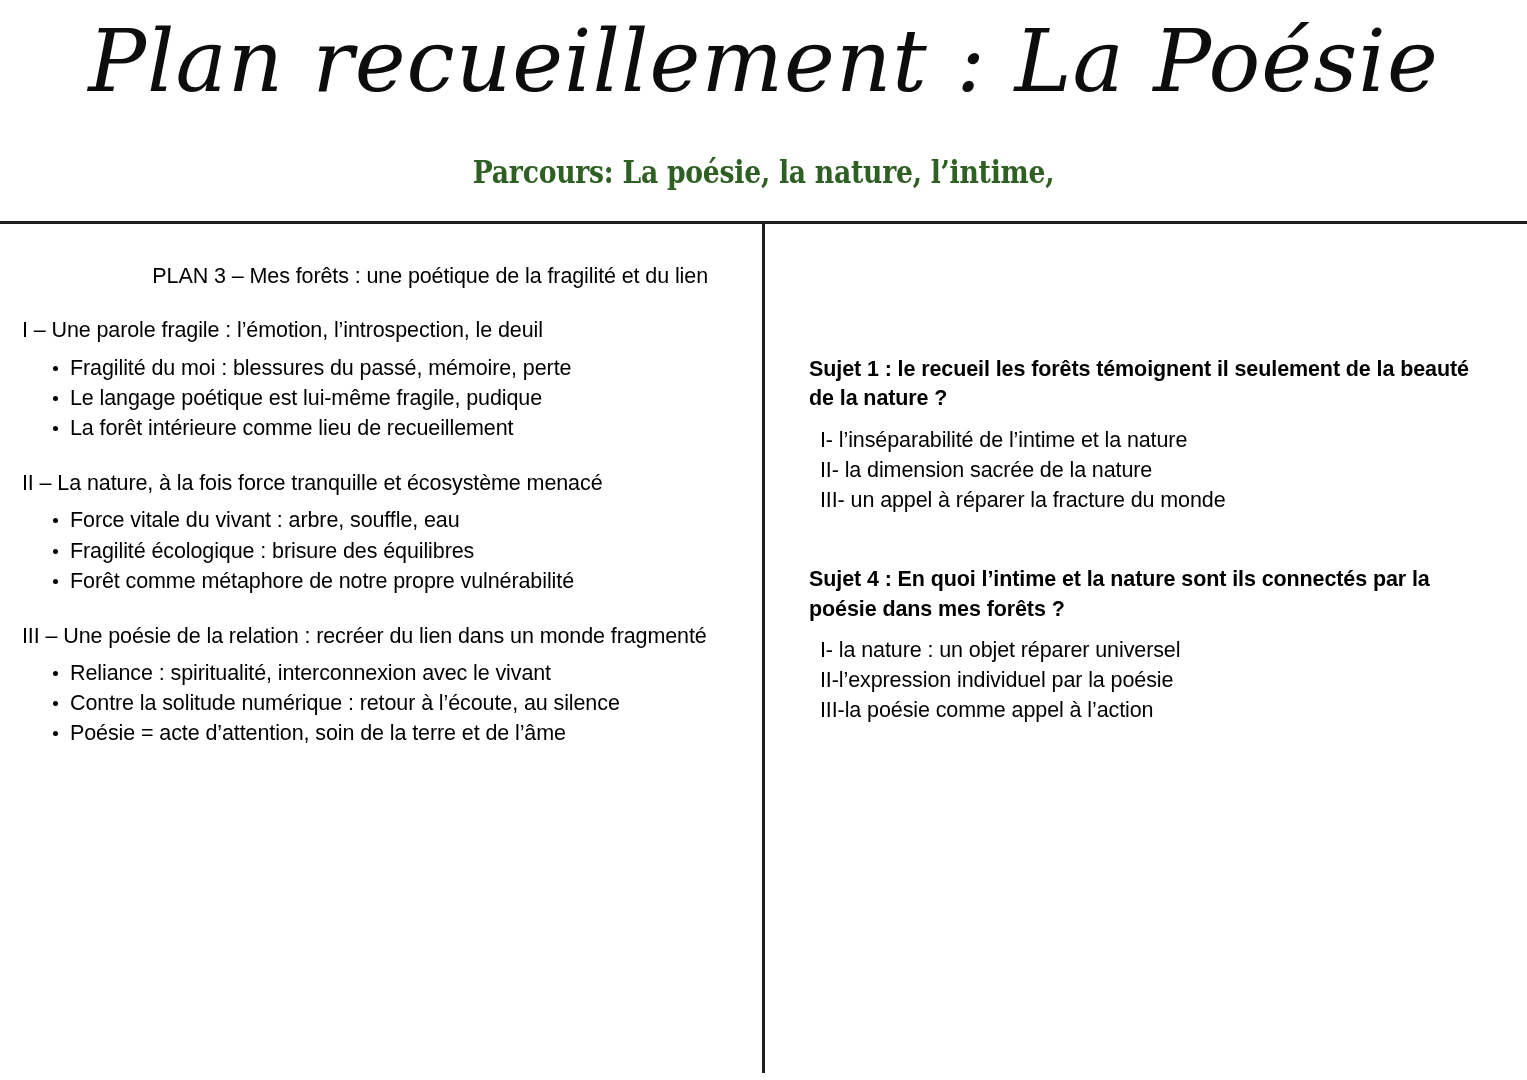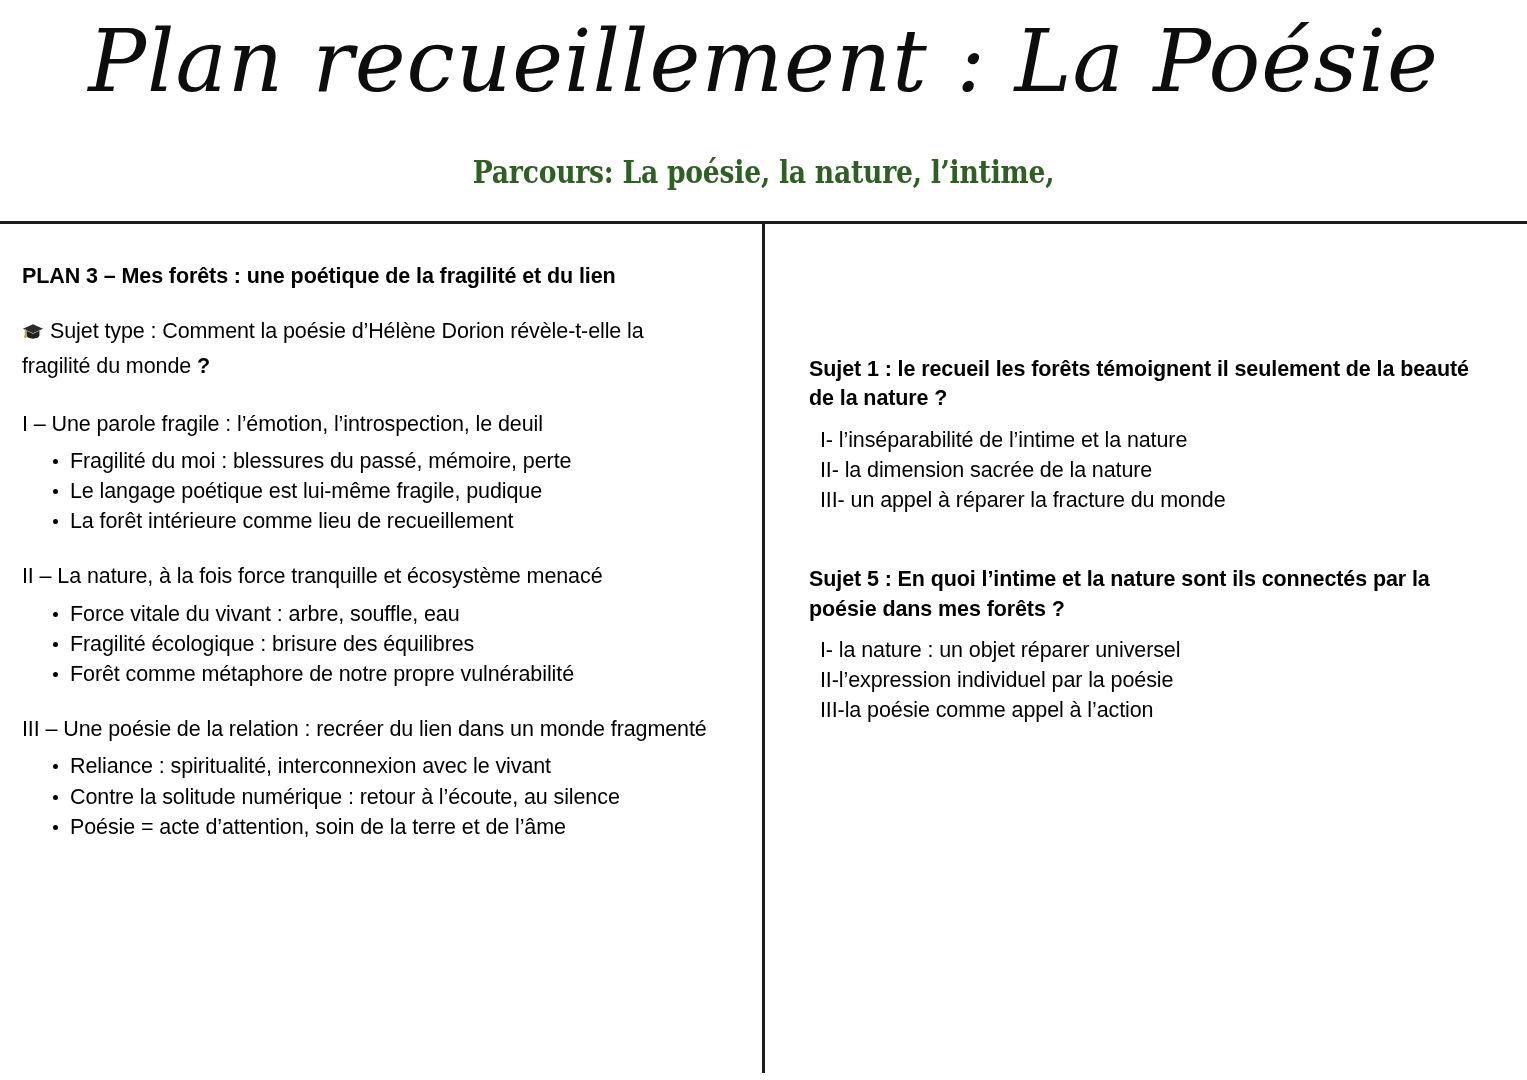--- a/index.html
+++ b/index.html
@@ -83,24 +83,25 @@
   }
   .col-right {
     position: absolute;
     left: 809px;
     top: 355px;
     width: 670px;
   }
 
   .plan-heading {
     font-size: 21.5px;
-    font-weight: bold;
+    font-weight: normal;
     line-height: 1.32;
     margin: 0 0 26px 0;
     letter-spacing: -0.1px;
+    text-align: right;
   }
 
   .subject-line {
     font-size: 21.5px;
     font-weight: normal;
     line-height: 1.45;
     margin: 0 0 28px 0;
     letter-spacing: -0.1px;
   }
   .cap-icon {
@@ -183,30 +184,20 @@
   <div class="doc-subtitle">Parcours: La poésie, la nature, l’intime,</div>
 </div>
 
 <div class="rule-horizontal"></div>
 <div class="rule-vertical"></div>
 
 <div class="col-left">
 
   <div class="plan-heading">PLAN 3 – Mes forêts : une poétique de la fragilité et du lien</div>
 
-  <div class="subject-line">
-    <span class="cap-icon">
-      <svg viewBox="0 0 24 20" width="22" height="19" aria-hidden="true">
-        <polygon points="12,2 23,7 12,12 1,7" fill="#2b2b2b"></polygon>
-        <path d="M5 9.2 L5 14.2 C5 16.4 8.3 17.8 12 17.8 C15.7 17.8 19 16.4 19 14.2 L19 9.2 L12 12.4 Z" fill="#1f1f1f"></path>
-        <rect x="3.0" y="7.4" width="1.5" height="7.6" fill="#c9a227"></rect>
-        <circle cx="3.75" cy="15.6" r="1.5" fill="#c9a227"></circle>
-      </svg>
-    </span><span>Sujet type : Comment la poésie d’Hélène Dorion révèle-t-elle la fragilité du monde </span><span class="q-mark">?</span>
-  </div>
 
   <div class="section">
     <div class="section-title">I – Une parole fragile : l’émotion, l’introspection, le deuil</div>
     <ul class="bullets">
       <li>Fragilité du moi : blessures du passé, mémoire, perte</li>
       <li>Le langage poétique est lui-même fragile, pudique</li>
       <li>La forêt intérieure comme lieu de recueillement</li>
     </ul>
   </div>
 
@@ -235,21 +226,21 @@
   <div class="sujet-block">
     <div class="sujet-question">Sujet 1 : le recueil les forêts témoignent il seulement de la beauté de la nature ?</div>
     <ul class="sujet-points">
       <li>I- l’inséparabilité de l’intime et la nature</li>
       <li>II- la dimension sacrée de la nature</li>
       <li>III- un appel à réparer la fracture du monde</li>
     </ul>
   </div>
 
   <div class="sujet-block">
-    <div class="sujet-question">Sujet 5 : En quoi l’intime et la nature sont ils connectés par la poésie dans mes forêts ?</div>
+    <div class="sujet-question">Sujet 4 : En quoi l’intime et la nature sont ils connectés par la poésie dans mes forêts ?</div>
     <ul class="sujet-points">
       <li>I- la nature : un objet réparer universel</li>
       <li>II-l’expression individuel par la poésie</li>
       <li>III-la poésie comme appel à l’action</li>
     </ul>
   </div>
 
 </div>
 
 </body></html>

